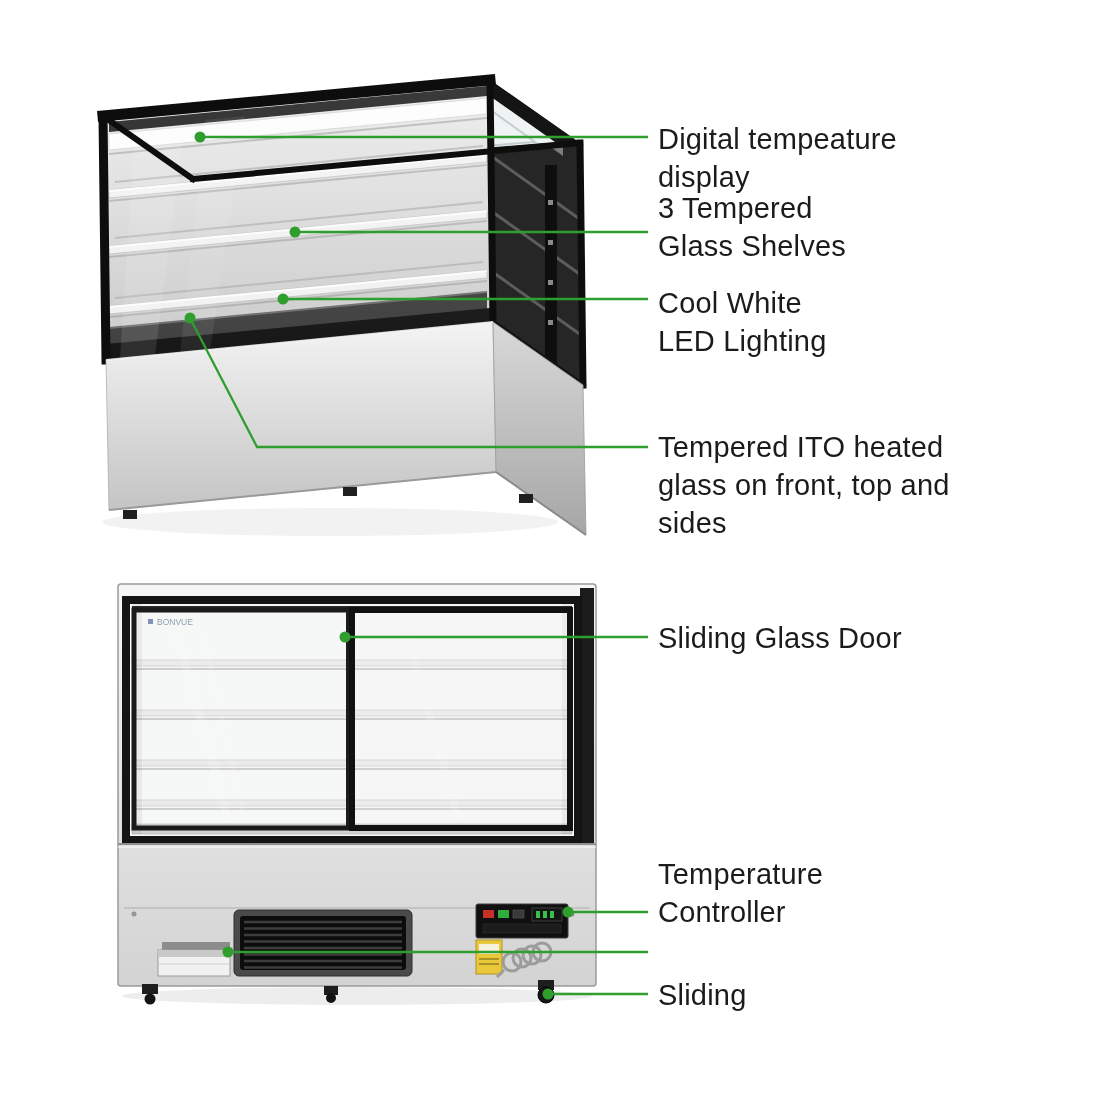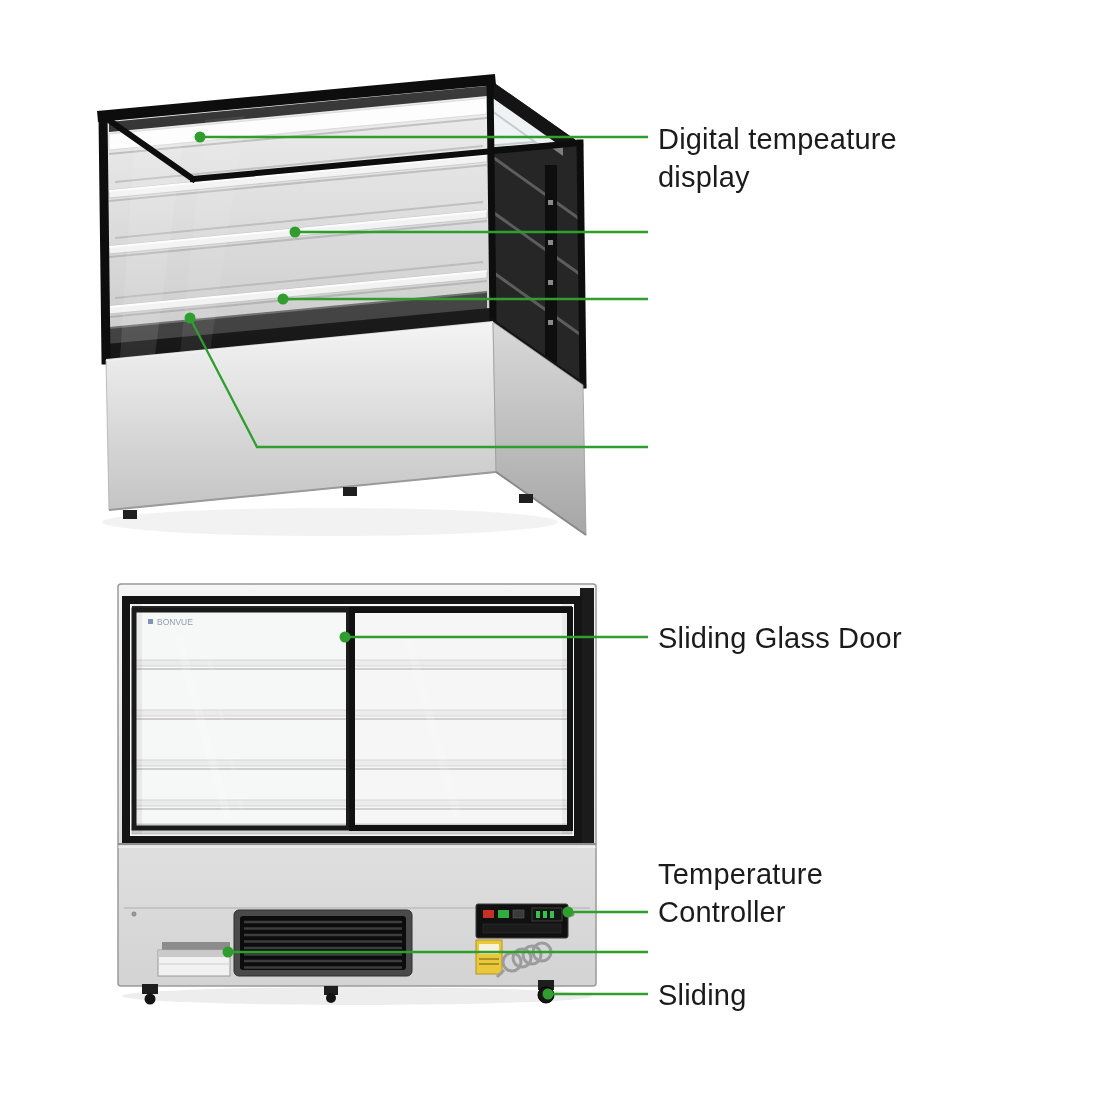--- a/index.html
+++ b/index.html
@@ -288,18 +288,25 @@
       </g>
       <g>
         <line x1="548" y1="994" x2="648" y2="994"></line>
           <circle cx="548" cy="994" r="5.5" stroke="none"></circle>
       </g>
     </g>
   </svg>
 
   <div class="callout-label" style="top:120px;">Digital tempeature
 display</div>
+  <div class="callout-label" style="top:189px;">3 Tempered
+Glass Shelves</div>
+  <div class="callout-label" style="top:284px;">Cool White
+LED Lighting</div>
+  <div class="callout-label" style="top:428px;">Tempered ITO heated
+glass on front, top and
+sides</div>
   <div class="callout-label" style="top:619px;">Sliding Glass Door</div>
   <div class="callout-label" style="top:855px;">Temperature
 Controller</div>
   <div class="callout-label" style="top:976px;">Sliding</div>
 
 </div>
 
 </body></html>

